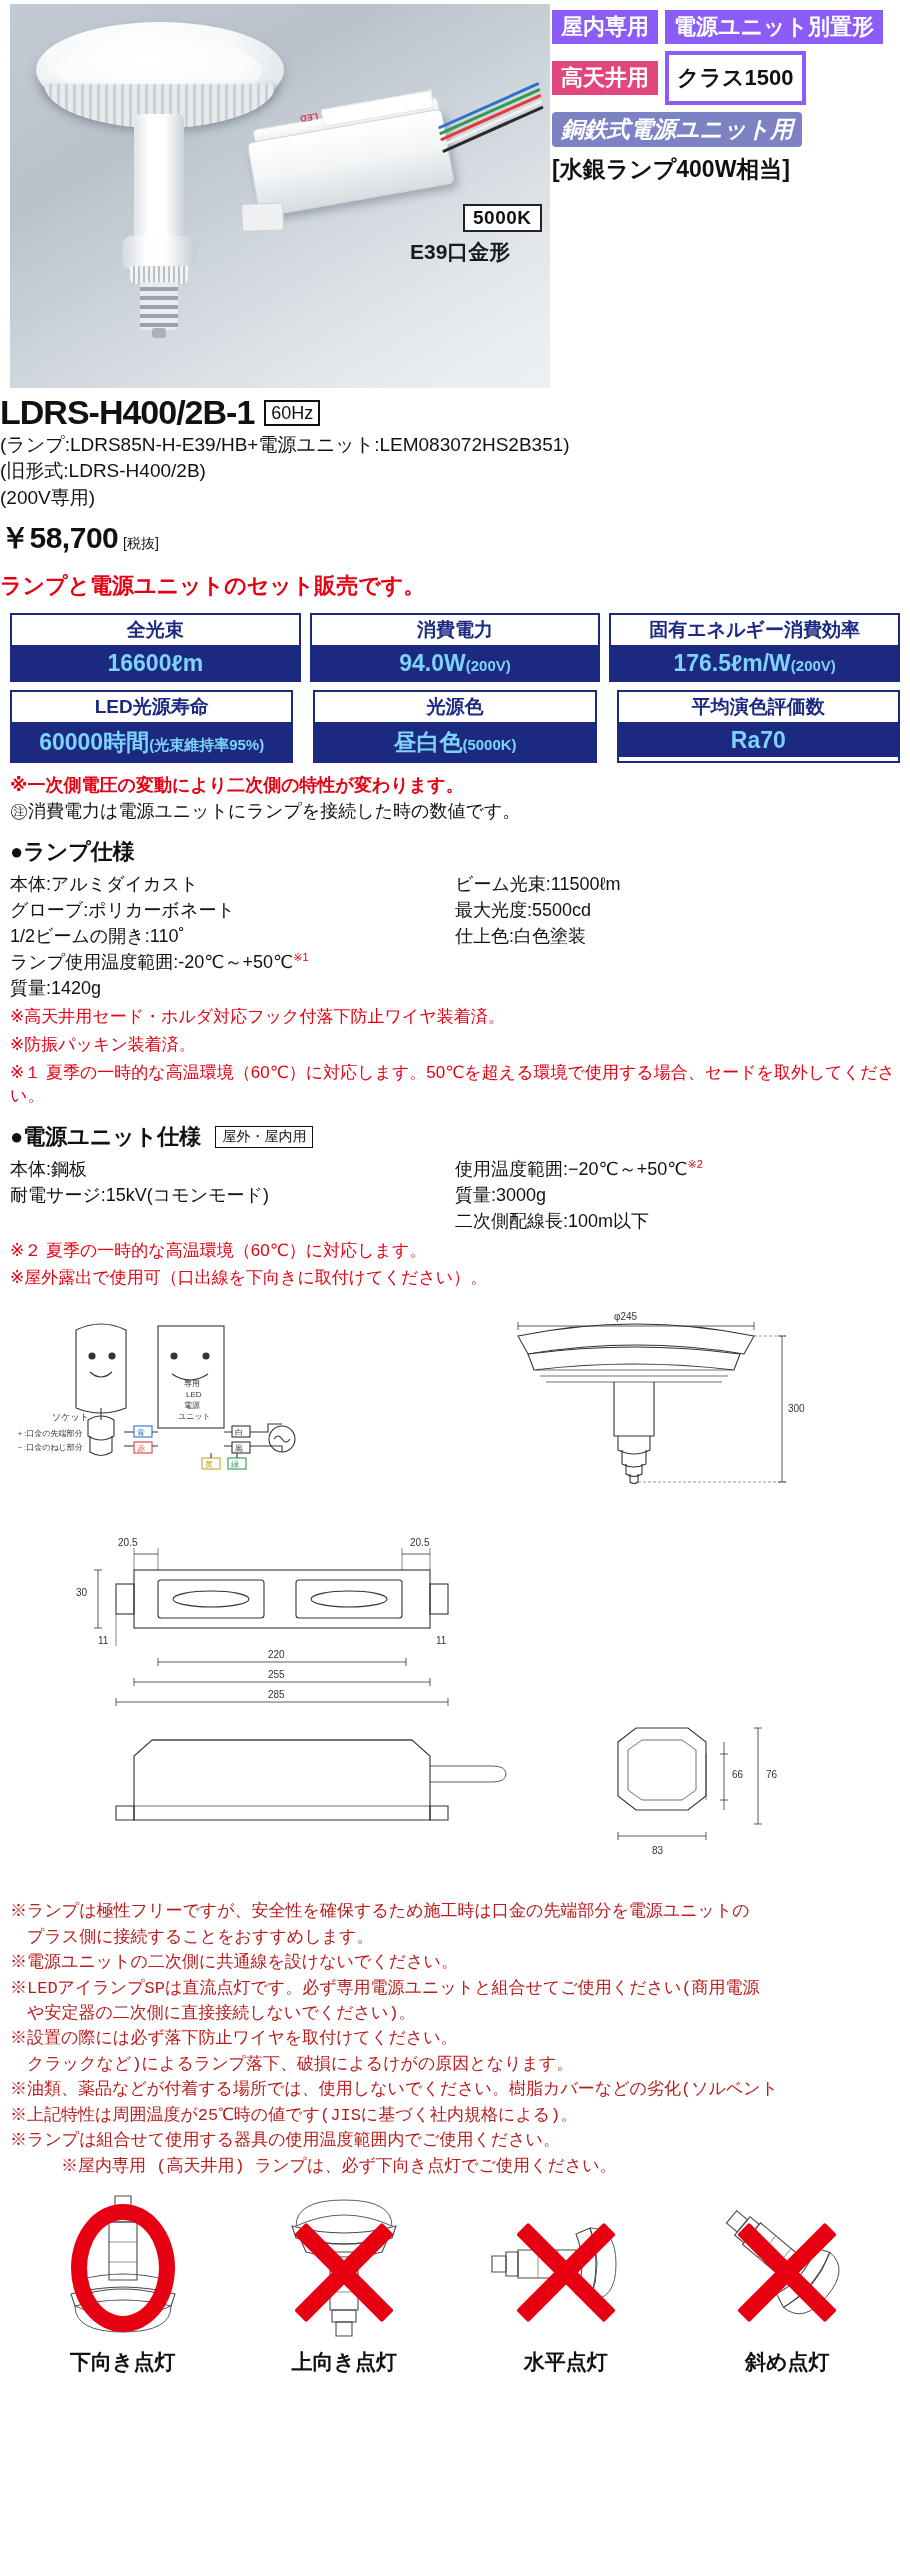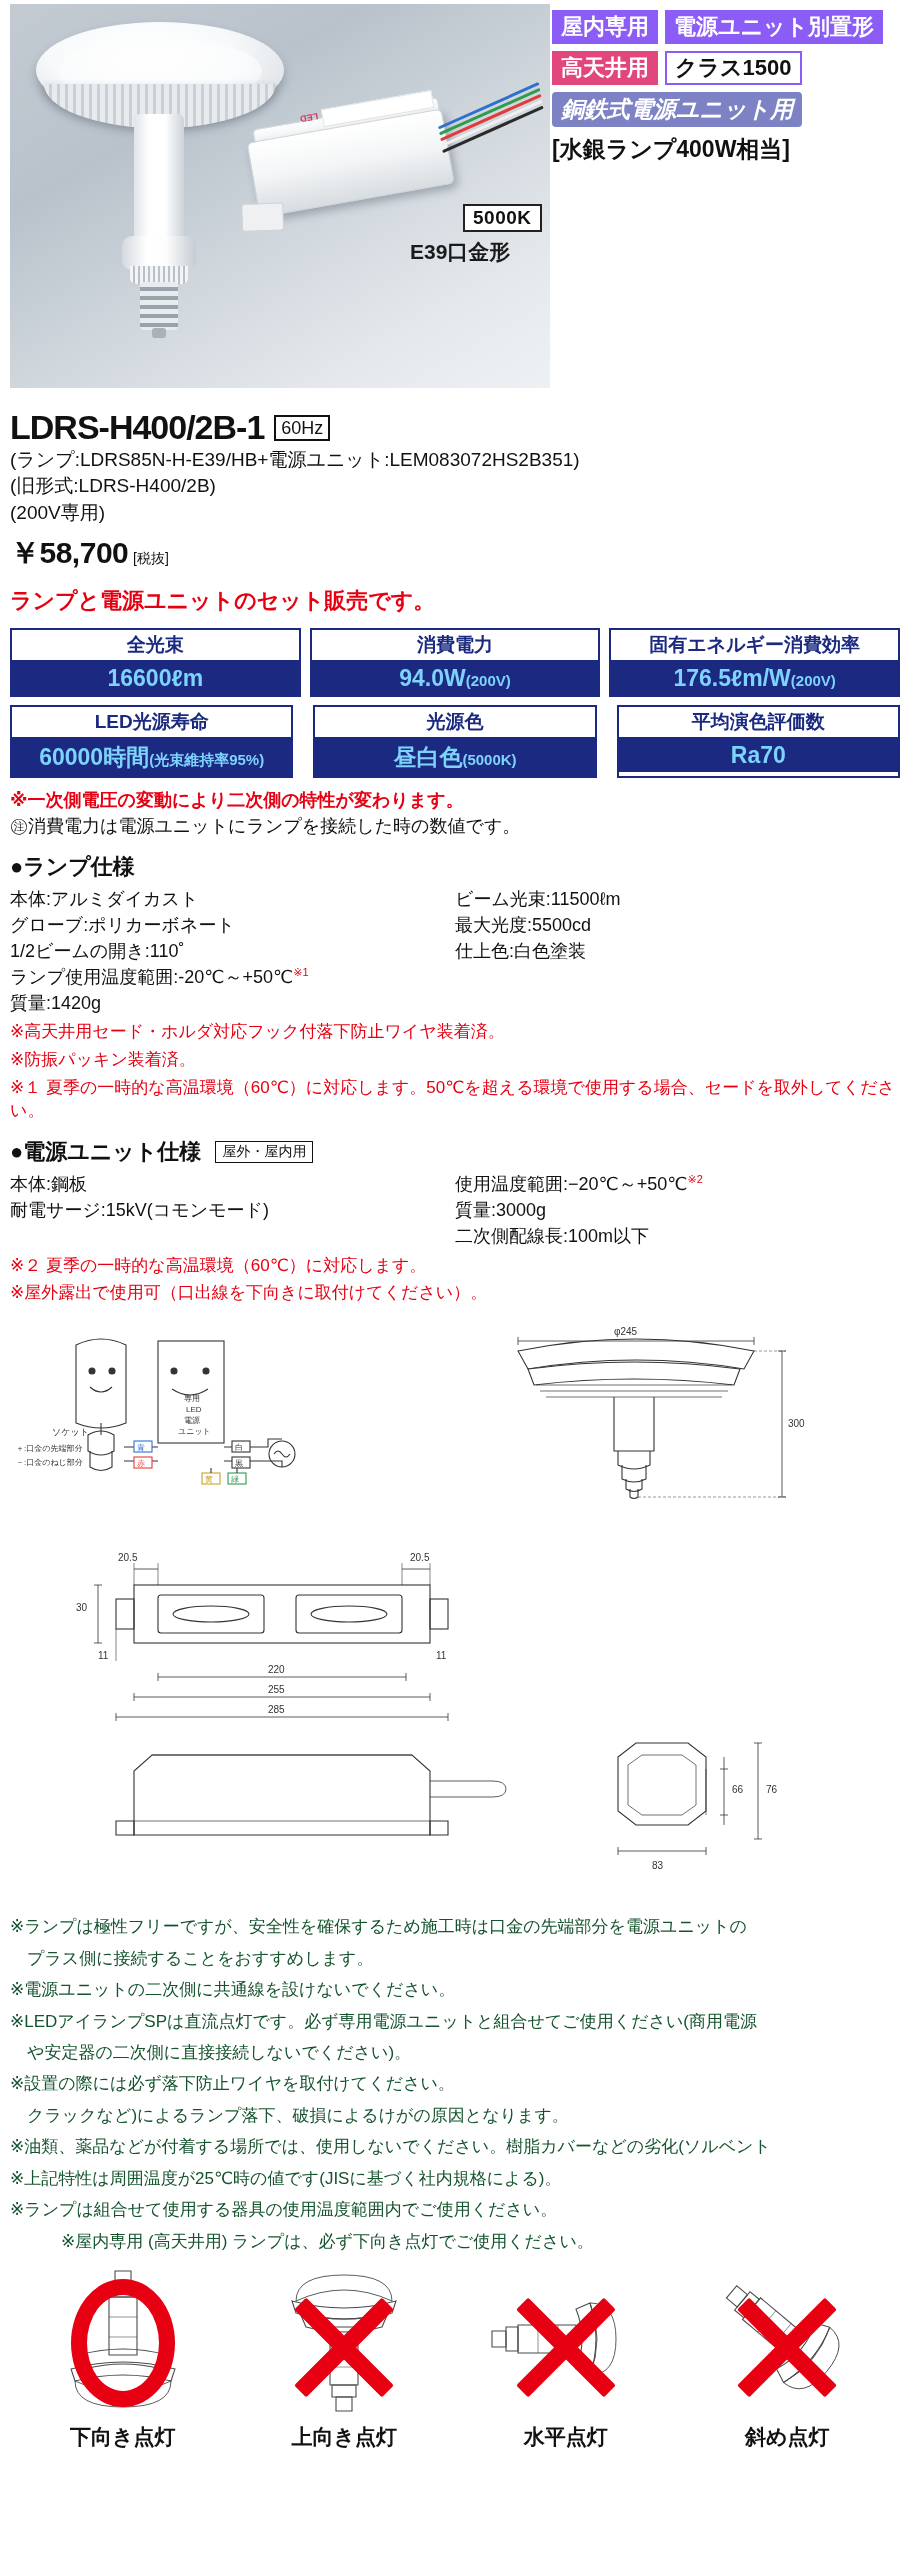--- a/index.html
+++ b/index.html
@@ -92,27 +92,27 @@
   
   .badge-row{display:flex;align-items:center;gap:7px;margin-bottom:7px;}
   .badge{
     display:inline-block;font-weight:bold;color:#fff;font-size:22px;line-height:1;
     padding:6px 9px;white-space:nowrap;
   }
   .badge.gray{background:#8b5cf6;}
   .badge.pink{background:#e1467c;}
   .badge.purple{background:#7d82c4;border-radius:4px;font-size:23px;font-style:italic;}
   .badge.outline{
-    background:#fff;color:#111;border:2px solid #8b5cf6;font-size:22px;padding:4px 8px;
+    background:#fff;color:#111;border:4px solid #8b5cf6;font-size:22px;padding:12px 8px;
   }
   .equiv{font-size:23px;font-weight:bold;margin-top:6px;color:#111;}
   .badges{position:absolute;left:2px;top:6px;}
 
   
-  .model-block{padding:0 10px;margin-top:20px;}
+  .model-block{padding:0 0;margin-top:5px;}
   .model-line{display:flex;align-items:center;gap:10px;}
   .model-no{font-size:34px;font-weight:bold;letter-spacing:-1px;line-height:1.05;}
   .hz{border:2px solid #111;font-size:18px;font-weight:normal;padding:0px 5px;line-height:1.25;}
   .sub-line{font-size:19px;line-height:1.35;margin-top:1px;}
   .price-line{margin-top:7px;font-size:17px;}
   .price{font-size:30px;font-weight:bold;letter-spacing:-.5px;}
   .tax{font-size:14px;}
   .set-note{color:#e60012;font-size:22px;font-weight:bold;margin-top:12px;}
 
   
@@ -144,21 +144,21 @@
   .sup{font-size:11px;vertical-align:super;}
   .red{color:#e60012;}
   .red-note{color:#e60012;font-size:17px;line-height:1.4;margin:4px 10px 0 10px;}
 
   
   .diagram-area{margin:10px 6px 0 6px;}
   svg{display:block;}
 
   
   .cautions{margin:10px 10px 0 10px;}
-  .cautions p{margin:8px 0 2px 0;font-size:17px;line-height:1.38;color:#14532d;}
+  .cautions p{margin:2px 0 2px 0;font-size:17px;line-height:1.38;color:#b91c1c;font-family:Liberation Mono, monospace;}
 
   
   .orient{display:flex;justify-content:space-around;margin:16px 12px 12px 12px;}
   .orient-item{width:200px;text-align:center;position:relative;}
   .orient-art{height:150px;position:relative;}
   .orient-cap{font-size:21px;font-weight:bold;margin-top:4px;}
   .mark-o{
     position:absolute;left:50%;top:10px;transform:translateX(-50%);
     width:104px;height:128px;border:16px solid #e60012;border-radius:50%;box-sizing:border-box;
   }

